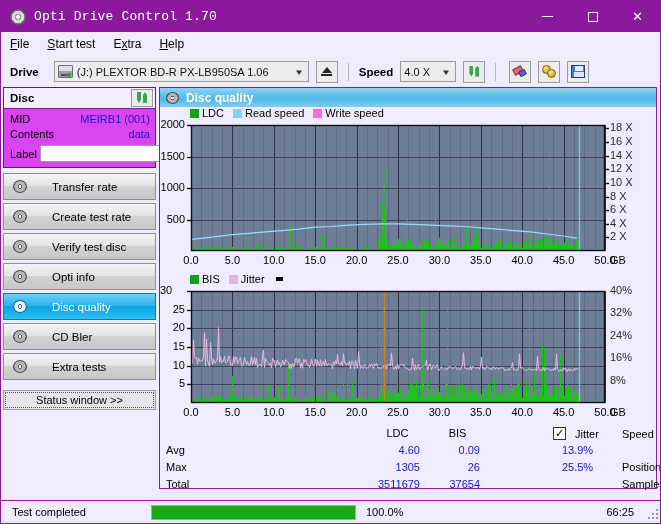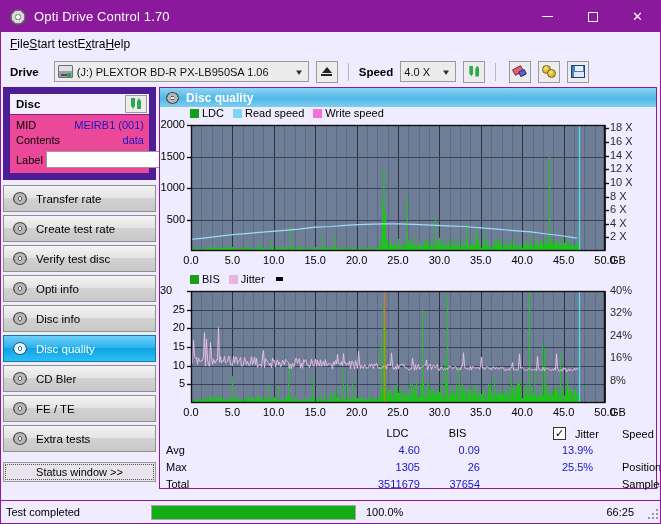--- a/index.html
+++ b/index.html
@@ -25,35 +25,35 @@
     position: relative;
   }
   #titlebar .app-icon {
     width: 16px; height: 16px; margin-left: 9px; margin-right: 8px;
     border-radius: 50%;
     background: radial-gradient(circle at 50% 50%, #ffffff 0 18%, #9b9b9b 19% 34%, #d8d8d8 35% 62%, #7a7a7a 63% 100%);
     border: 1px solid #5b5b5b;
     flex: none;
   }
   #titlebar .title {
-    color: #fff; font-size: 13px; letter-spacing: .15px;
+    color: #fff; font-size: 13px; letter-spacing: .15px; font-family: Liberation Mono, monospace;
   }
   #winbtns { position: absolute; right: 0; top: 0; height: 31px; display: flex; }
   #winbtns .wb {
     width: 45px; height: 31px; display: flex; align-items: center; justify-content: center;
     color: #fff; font-size: 12px;
   }
   .glyph-min { width: 11px; height: 1px; background: #fff; display: block; }
   .glyph-max { width: 10px; height: 10px; border: 1px solid #fff; display: block; }
   .glyph-close { font-size: 13px; line-height: 1; }
 
   
   #menubar {
     height: 24px; background: #f0ecff;
-    display: flex; align-items: center; padding-left: 9px; 
+    display: flex; align-items: center; padding-left: 9px; gap: 18px;
     font-size: 12px; color: #000;
   }
   #menubar .mi u { text-decoration: underline; }
 
   
   #drivebar {
     height: 31px; display: flex; align-items: center;
     padding-left: 9px; background: #f0ecff; gap: 7px;
   }
   #drivebar .lbl { font-weight: bold; font-size: 11.5px; }
@@ -119,21 +119,21 @@
   .ic-save { width: 14px; height: 13px; background: #4a7ec8; border: 1px solid #1c3f78; position: relative; }
   .ic-save:before { content:''; position:absolute; left:3px; top:0; width:8px; height:5px; background:#e8eef8; }
   .ic-save:after { content:''; position:absolute; left:2px; bottom:0; width:10px; height:5px; background:#dfe7f4; }
 
   
   #body { display: flex; height: 402px; }
 
   
   #leftcol { width: 158px; flex: none; padding: 0; }
   #disc-panel {
-    margin: 0 3px 0 2px; border: 7px solid #4c1d95; background: #ec4899;
+    margin: 0 3px 0 2px; border: 1px solid #4c1d95; background: #d946ef;
   }
   #disc-head {
     height: 21px; display: flex; align-items: center; justify-content: space-between;
     border-bottom: 1px solid #8a1a9b; padding: 0 2px 0 6px; background: #f3effe;
   }
   #disc-head .t { font-weight: bold; font-size: 11.5px; }
   #disc-rows { padding: 3px 5px 4px 6px; }
   .drow { display: flex; justify-content: space-between; line-height: 15px; font-size: 11px; }
   .drow .k { color: #000; }
   .drow .v { color: #1717c4; }
@@ -147,21 +147,21 @@
     background: radial-gradient(circle at 50% 50%, #f6f2cf 0 17%, #9a9468 18% 26%, #efe79a 27% 70%, #c9bf5e 71% 100%);
     border: 1px solid #8a8150;
   }
 
   
   #nav { margin-top: 5px; padding: 0 3px 0 2px; }
   .navbtn {
     height: 27px; margin-bottom: 3px;
     background: linear-gradient(#f4f4f4 0%, #e3e3e3 48%, #d2d2d2 50%, #c8c8c8 100%);
     border: 1px solid #8f8f8f;
-    display: flex; align-items: center; padding-left: 9px; gap: 9px;
+    display: flex; align-items: center; padding-left: 9px; gap: 25px;
     font-size: 11.5px; color: #000;
   }
   .navbtn.active {
     background: linear-gradient(#6fd0f8 0%, #29b2ee 48%, #10a2e4 50%, #2bc0f5 100%);
     border: 1px solid #1478a8; color: #fff;
   }
   .ic-nav {
     width: 14px; height: 13px; border-radius: 50%;
     background: radial-gradient(circle at 50% 50%, #f2f2f2 0 16%, #5a5a5a 17% 27%, #b8b8b8 28% 68%, #6b6b6b 69% 100%);
     border: 1px solid #4a4a4a; flex: none; position: relative;
@@ -212,21 +212,21 @@
     border: 1px solid #333; display: flex; align-items: center; justify-content: center;
     font-size: 11px; line-height: 1; color: #000;
   }
 
   
   #statusbar {
     position: absolute; left: 0; bottom: 0; width: 661px; height: 23px;
     border-top: 1px solid #8a1a9b; background: #f0ecff;
     display: flex; align-items: center;
   }
-  #status-text { width: 148px; padding-left: 5px; font-size: 11px; }
+  #status-text { width: 148px; padding-left: 11px; font-size: 11px; }
   #progress-cell {
     width: 205px; height: 15px; border: 1px solid #a8a5ae; background: #fff; margin-left: 2px;
   }
   #progress-fill { height: 100%; background: #13ad13; }
   #progress-pct { width: 78px; padding-left: 10px; font-size: 11px; }
   #elapsed { flex: 1; text-align: right; padding-right: 28px; font-size: 11px; }
   #grip { position: absolute; right: 3px; bottom: 3px; width: 11px; height: 11px; }
   #grip i { position: absolute; width: 2px; height: 2px; background: #9a98a2; }
 </style>
 </head>
@@ -337,35 +337,27 @@
             <span>Create test rate</span>
           </div>
         <div class="navbtn">
             <span class="ic-nav"></span>
             <span>Verify test disc</span>
           </div>
         <div class="navbtn">
             <span class="ic-nav"></span>
             <span>Opti info</span>
           </div>
-        <div class="navbtn">
-            <span class="ic-nav"></span>
-            <span>Disc info</span>
-          </div>
         <div class="navbtn active">
             <span class="ic-nav"></span>
             <span>Disc quality</span>
           </div>
         <div class="navbtn">
             <span class="ic-nav"></span>
             <span>CD Bler</span>
-          </div>
-        <div class="navbtn">
-            <span class="ic-nav"></span>
-            <span>FE / TE</span>
           </div>
         <div class="navbtn">
             <span class="ic-nav"></span>
             <span>Extra tests</span>
           </div>
       </div>
 
       <div id="statuswin-wrap">
         <div id="statuswin">Status window &gt;&gt;</div>
       </div>

